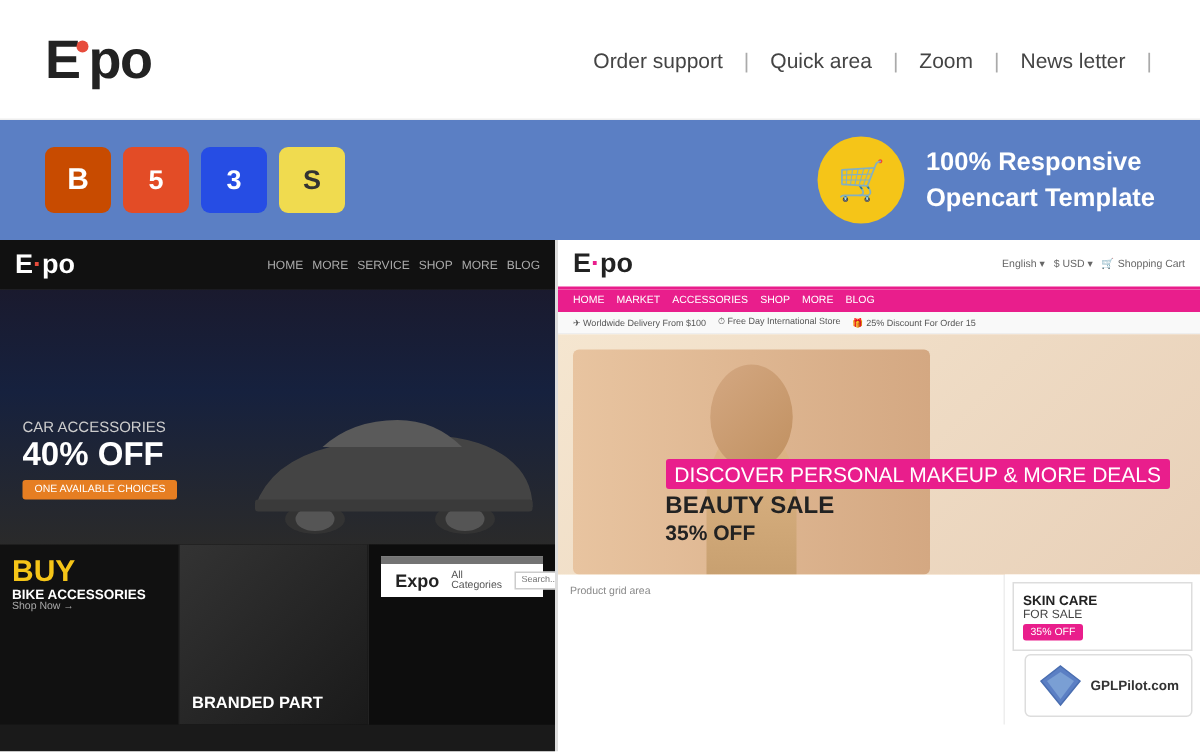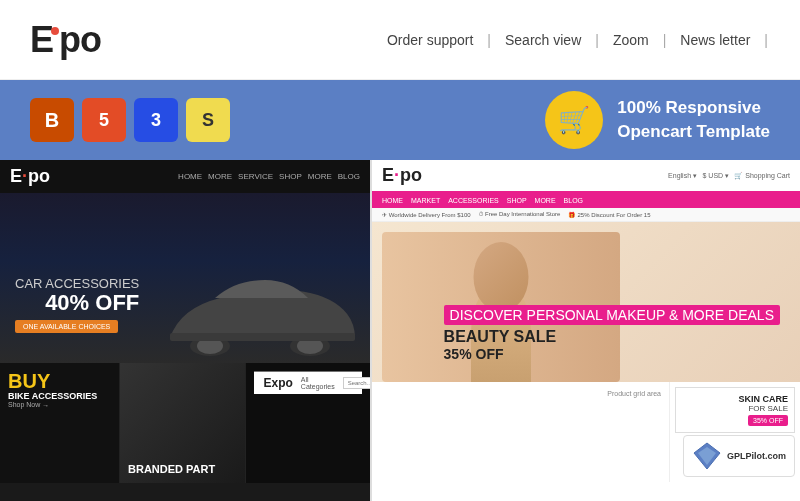--- a/index.html
+++ b/index.html
@@ -162,31 +162,30 @@
       width: 200px;
       height: 90px;
     }
     .car-text-overlay {
       position: absolute;
       left: 15px;
       bottom: 30px;
       color: #fff;
     }
     .car-text-overlay .car-label {
-      font-size: 13px;
+      font-size: 10px;
       color: #ccc;
       text-transform: uppercase;
       margin-top: 22px;
     }
     .car-text-overlay .car-offer {
       font-size: 22px;
       font-weight: 900;
       color: #fff;
       line-height: 1.1;
-      text-align: right;
     }
     .orange-btn {
       background: #e67e22;
       color: #fff;
       font-size: 7px;
       padding: 3px 8px;
       border-radius: 2px;
       margin-top: 4px;
       display: inline-block;
       text-transform: uppercase;
@@ -315,21 +314,20 @@
     .beauty-text-overlay .beauty-off {
       font-size: 14px;
       font-weight: 900;
       color: #222;
     }
 
     
     .bottom-right {
       display: flex;
       height: 100px;
-      text-align: right;
     }
     .bottom-right-main {
       flex: 1;
       background: #fff;
       border-right: 1px solid #eee;
       padding: 8px;
       overflow: hidden;
     }
     .bottom-right-side {
       width: 130px;
@@ -386,21 +384,21 @@
       height: 30px;
     }
 
     
     .expo-mini-bar {
       background: #fff;
       padding: 4px 10px;
       display: flex;
       align-items: center;
       gap: 8px;
-      border-top: 1px solid #737373;
+      border-top: 5px solid #737373;
       font-size: 7px;
       color: #555;
     }
     .expo-mini-logo {
       font-size: 12px;
       font-weight: 900;
       color: #222;
     }
   </style>
 </head>
@@ -408,21 +406,21 @@
 
 <div class="header">
   <div class="logo">
     <span>E</span>
       <span class="logo-dot"></span>
       <span>po</span>
   </div>
   <div class="nav-links">
     <span>Order support</span>
     <span class="separator">|</span>
-    <span>Search view</span>
+    <span>Quick area</span>
     <span class="separator">|</span>
     <span>Zoom</span>
     <span class="separator">|</span>
     <span>News letter</span>
     <span class="separator">|</span>
   </div>
 </div>
 
 <div class="tech-bar">
   <div class="tech-icons">

